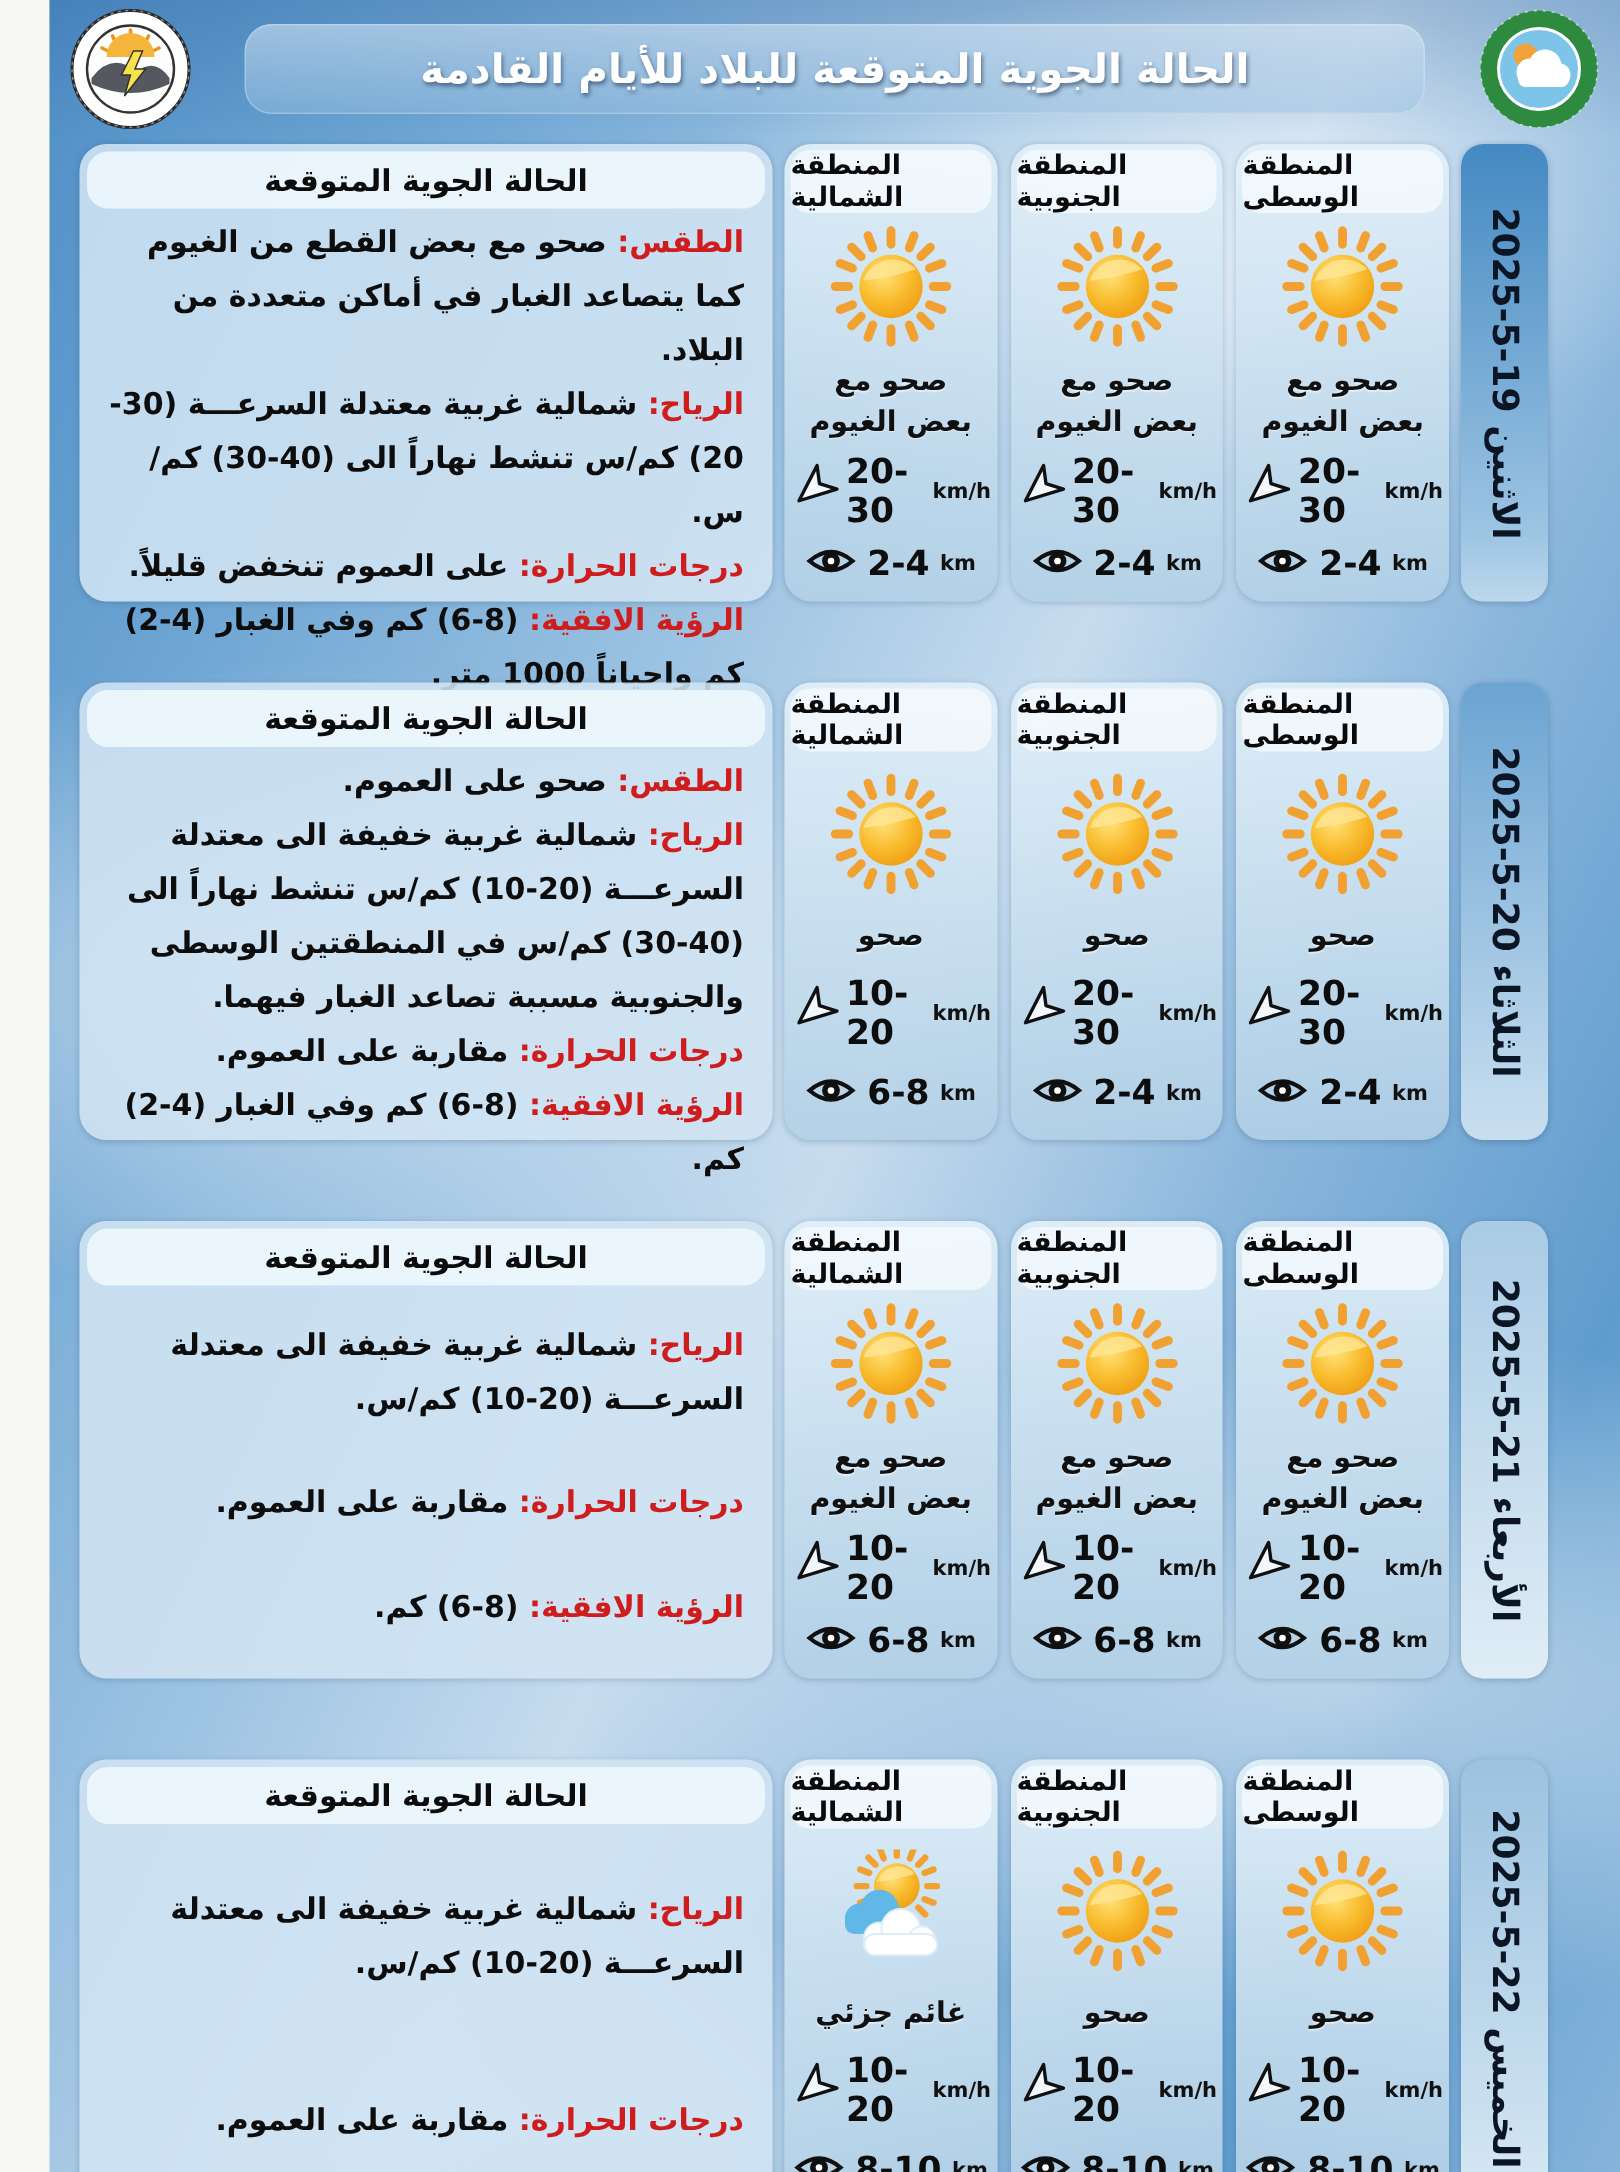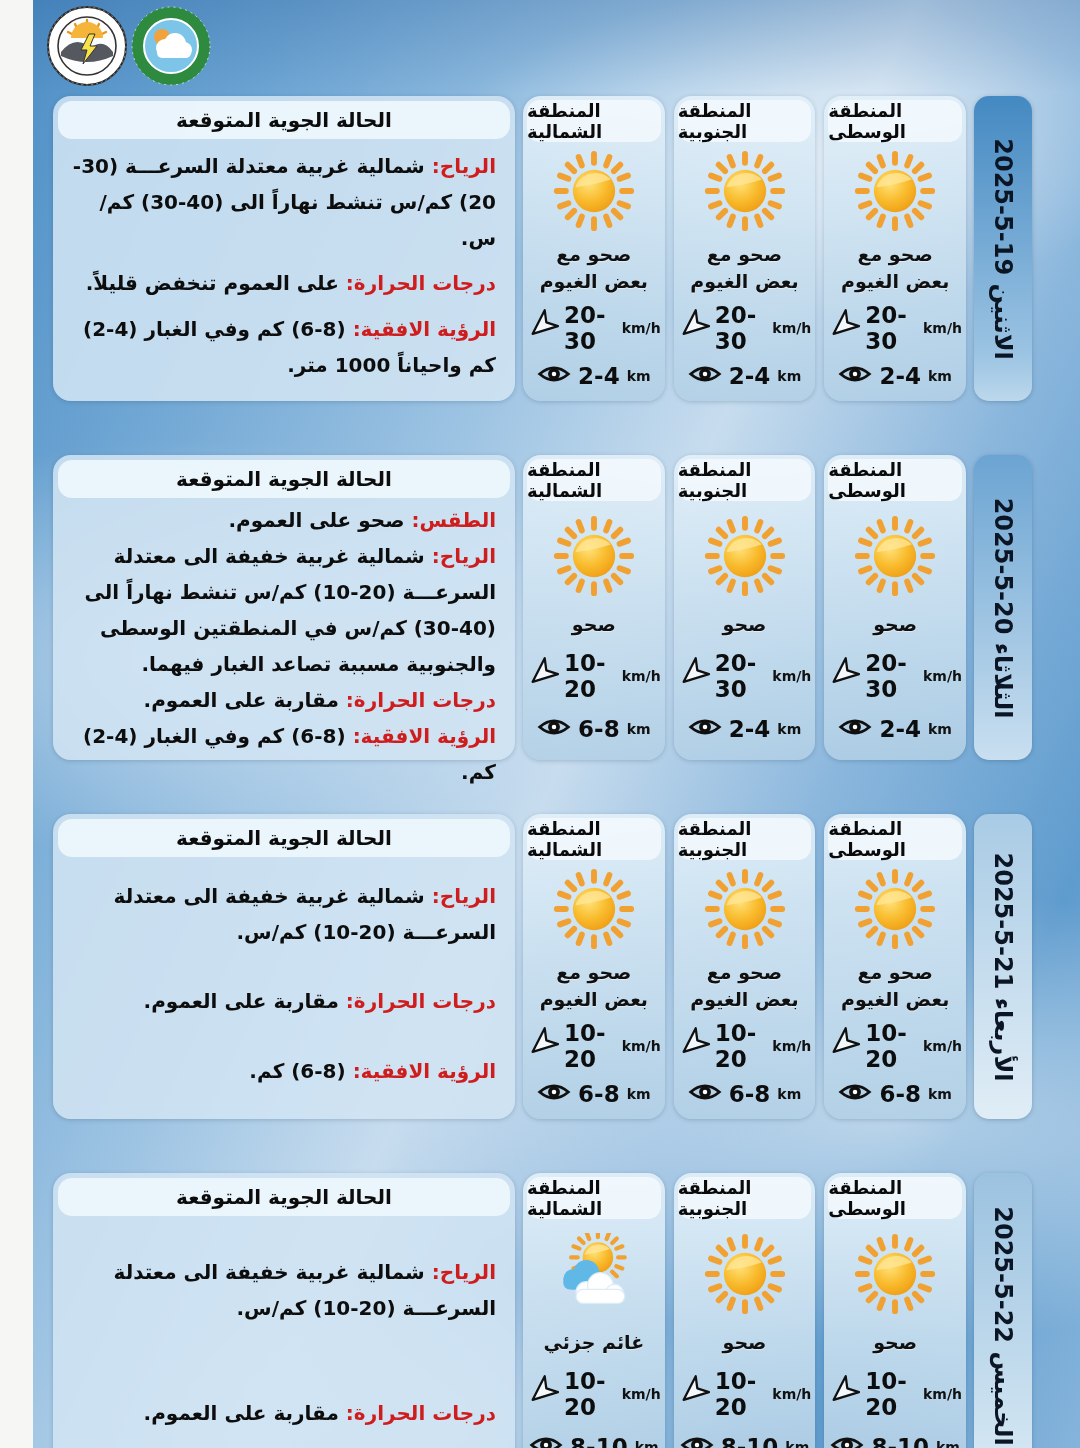--- a/index.html
+++ b/index.html
@@ -170,20 +170,23 @@
               <line x1="30" y1="20" x2="33" y2="26"></line>
             <line x1="54" y1="20" x2="51" y2="26"></line>
               <line x1="23" y1="28" x2="29" y2="31"></line>
             <line x1="61" y1="28" x2="55" y2="31"></line>
           </g>
           <path d="M26 34 A16 16 0 0 1 58 34 Z" fill="#f5b53a"></path>
           <path d="M16 48 Q30 30 46 44 Q58 34 68 48 L68 52 Q42 64 16 52 Z" fill="#55585f"></path>
           <polygon points="44,30 36,46 42,46 38,60 52,42 45,42 50,30" fill="#f8e24a" stroke="#333" stroke-width="1"></polygon>
         </svg>
       </div>
+      <div class="title-pill">
+        <span>الحالة الجوية المتوقعة للبلاد للأيام القادمة</span>
+      </div>
       <div class="logo">
         <svg viewBox="0 0 84 84" width="84" height="84">
           <circle cx="42" cy="42" r="39" fill="#2d8a3e"></circle>
           <circle cx="42" cy="42" r="39" fill="none" stroke="#bfe3c6" stroke-width="1" stroke-dasharray="2 4"></circle>
           <circle cx="42" cy="42" r="27" fill="#7cc5e8" stroke="#ffffff" stroke-width="2"></circle>
           <circle cx="33" cy="33" r="8" fill="#f0a23c"></circle>
           <g fill="#ffffff">
             <circle cx="36" cy="44" r="9"></circle>
               <circle cx="46" cy="40" r="11"></circle>
             <circle cx="55" cy="46" r="8"></circle>
@@ -193,20 +196,21 @@
       </div>
     </div>
 
     <div id="days">
         <section class="day-row">
     <div class="desc-panel">
       <div class="panel-header">
         <span>الحالة الجوية المتوقعة</span>
       </div>
       <div class="panel-body">
+              <div class="forecast-line"><span class="lbl">الطقس:</span><span class="txt"> صحو مع بعض القطع من الغيوم كما يتصاعد الغبار في أماكن متعددة من البلاد.</span></div>
               <div class="forecast-line"><span class="lbl">الرياح:</span><span class="txt"> شمالية غربية معتدلة السرعـــة (30-20) كم/س تنشط نهاراً الى (40-30) كم/س.</span></div>
               <div class="forecast-line"><span class="lbl">درجات الحرارة:</span><span class="txt"> على العموم تنخفض قليلاً.</span></div>
               <div class="forecast-line"><span class="lbl">الرؤية الافقية:</span><span class="txt"> (8-6) كم وفي الغبار (4-2) كم واحياناً 1000 متر.</span></div>
             </div>
     </div>
     <div class="cards">
             <div class="region-card">
     <div class="card-header">
       <span>المنطقة الشمالية</span>
     </div>

